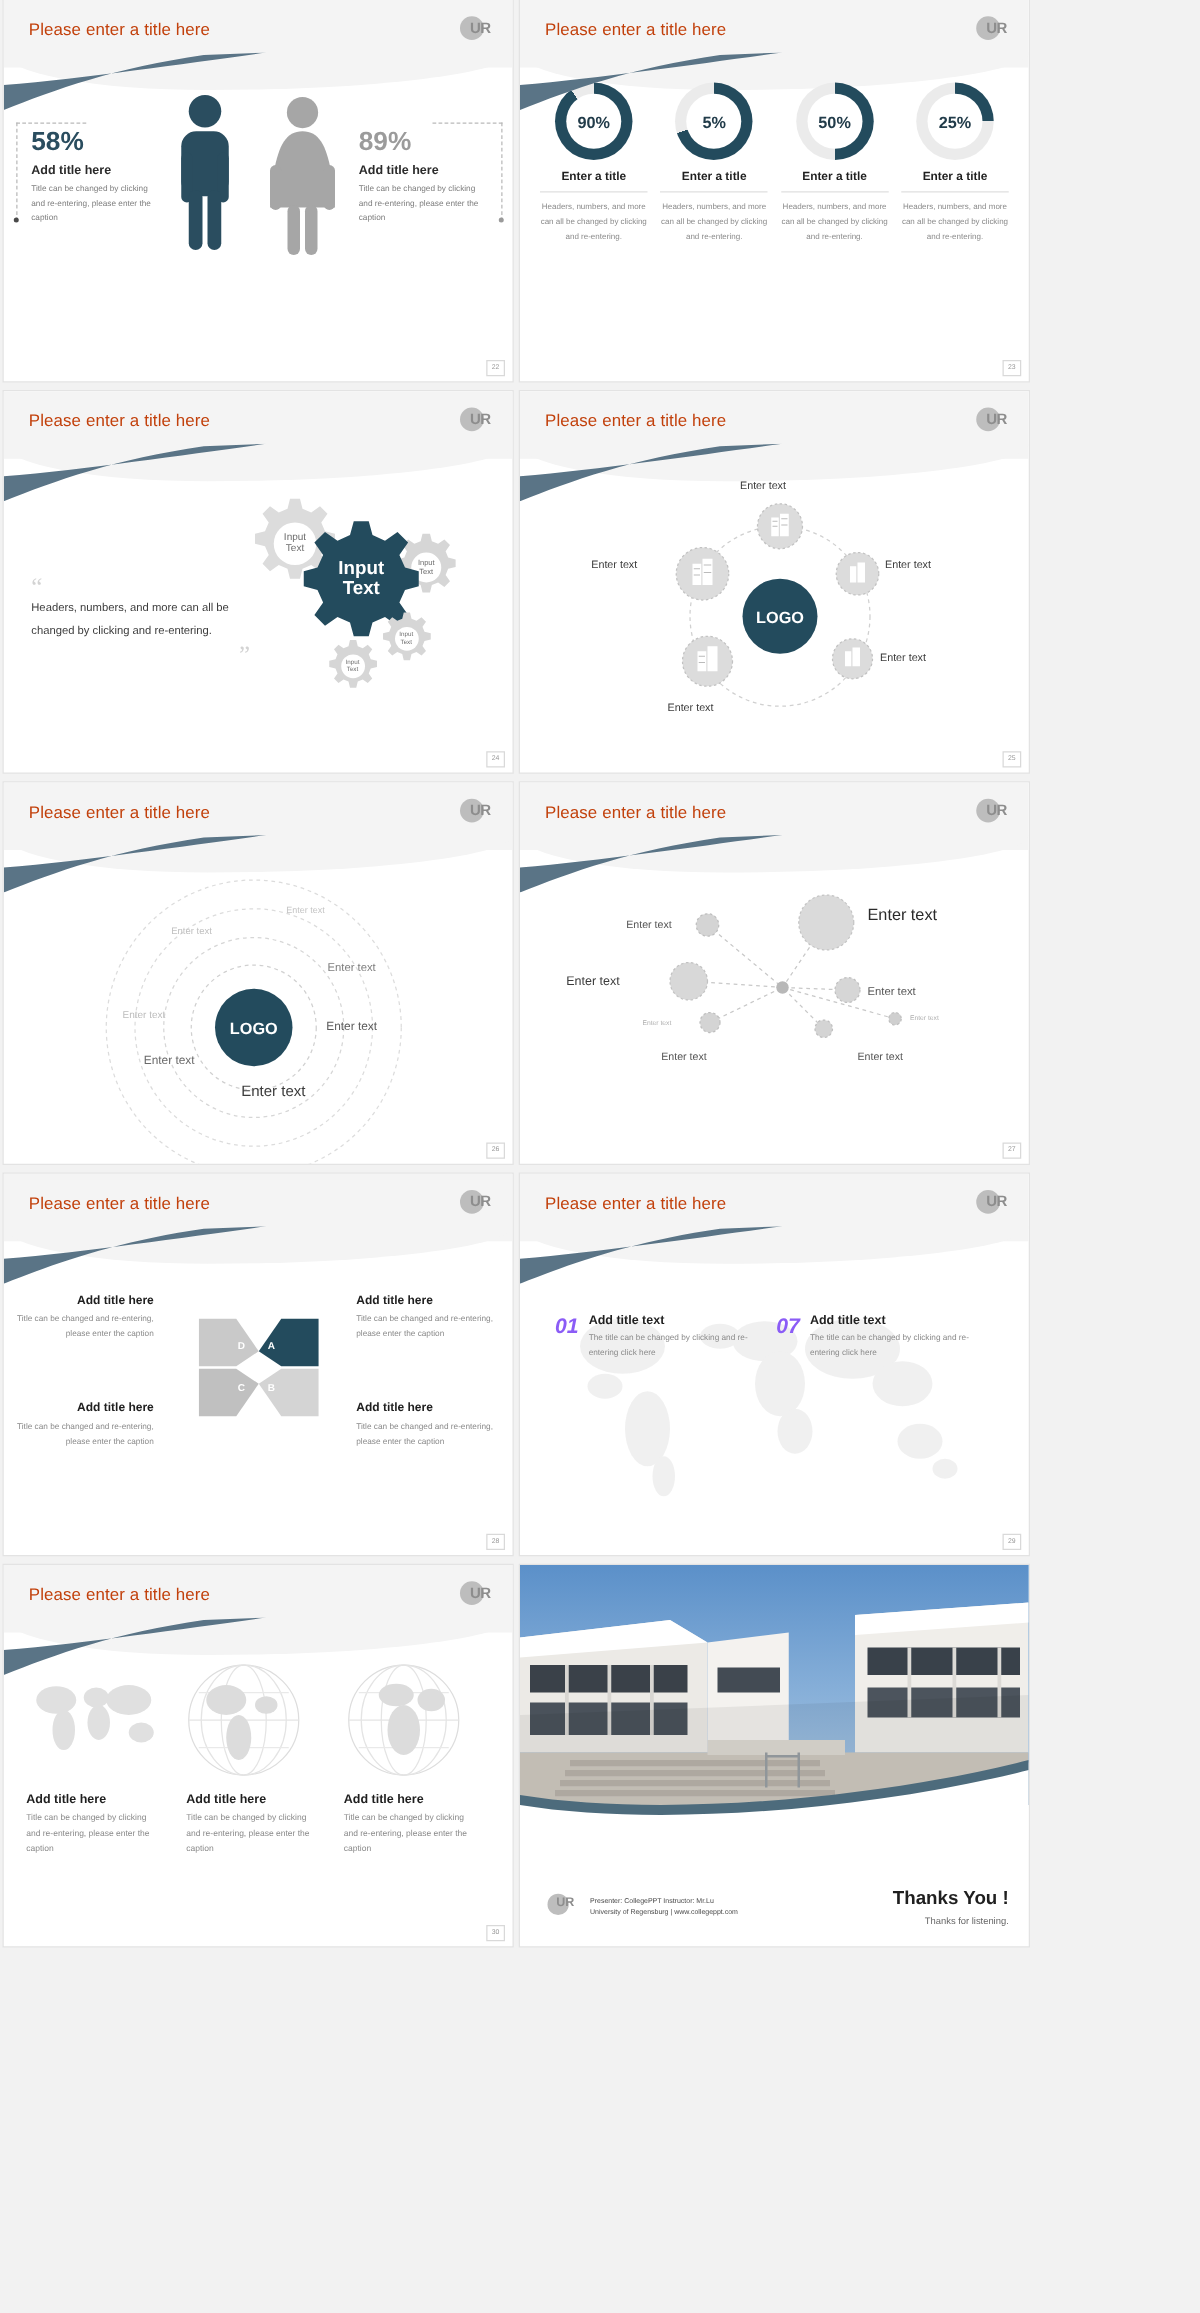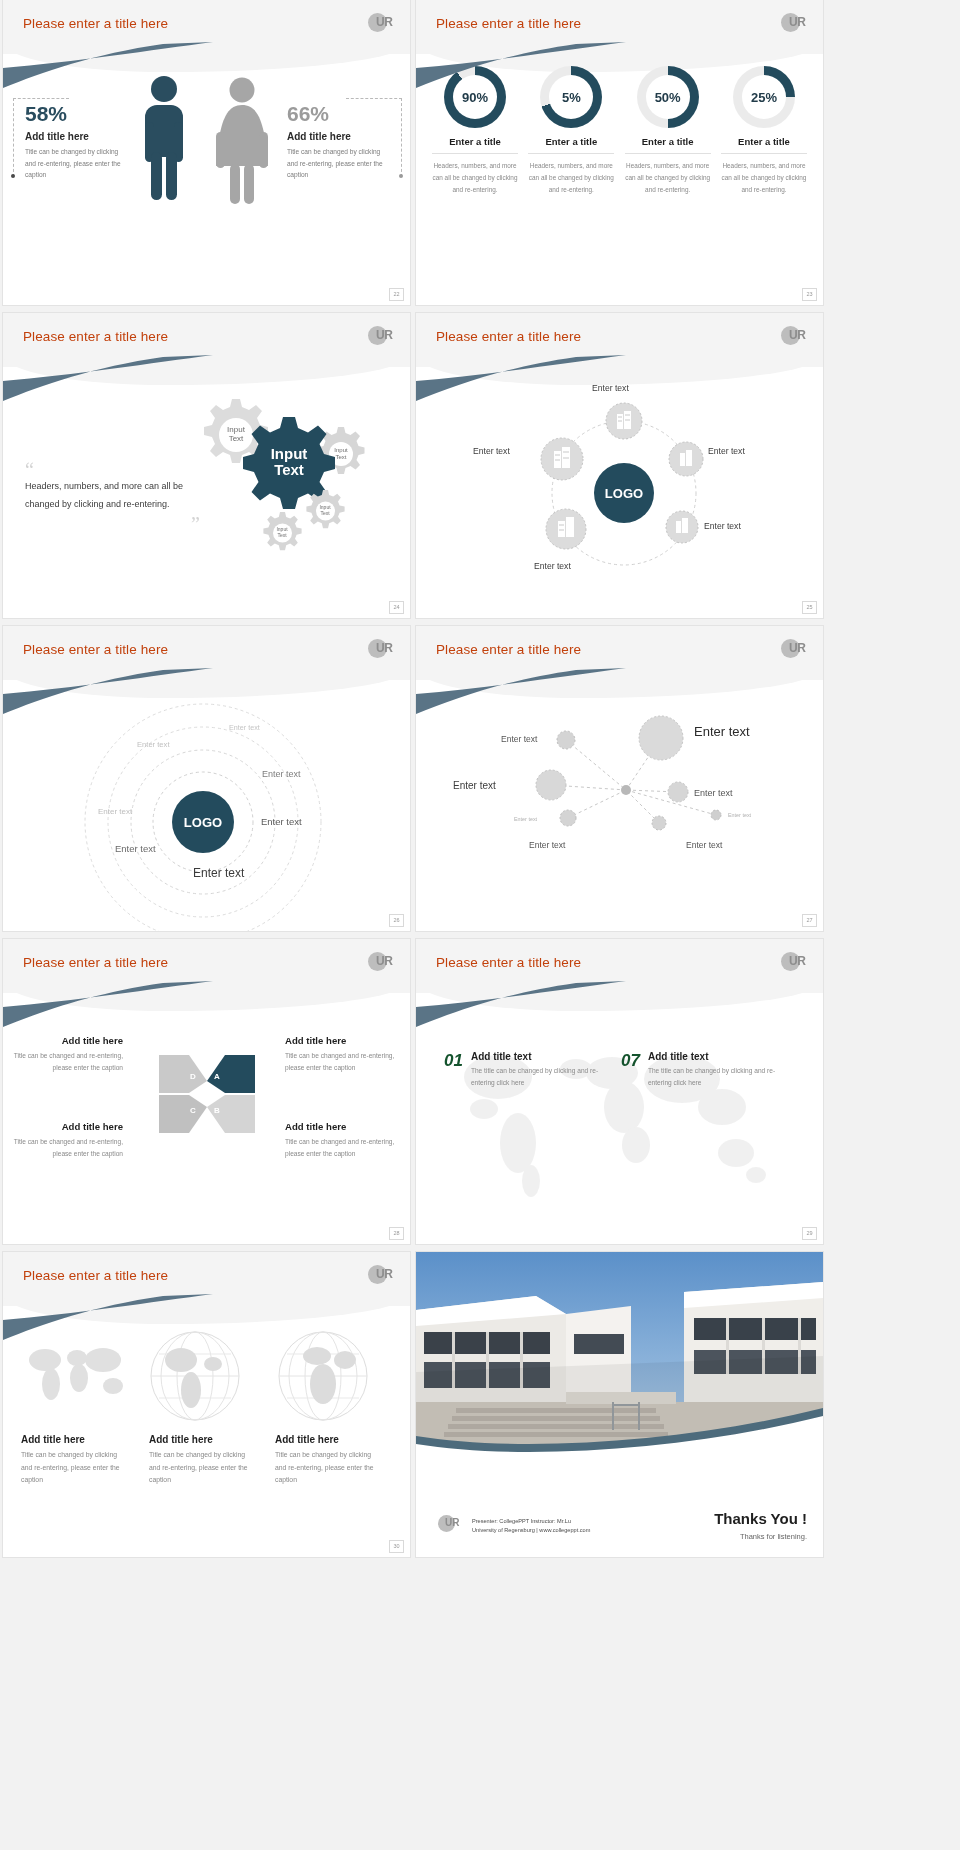--- a/index.html
+++ b/index.html
@@ -42,21 +42,21 @@
   .quote{position:absolute;left:22px;top:96px;width:175px;}
   .qmark{font-size:20px;color:#d3d3d3;font-family:"Liberation Serif",serif;line-height:.7;}
   .qtext{font-size:9px;color:#3c3c3c;line-height:2.0;}
   .nlabel{position:absolute;font-size:8.6px;color:#3b3b3b;white-space:nowrap;}
 
   
   .xttl{font-size:9.6px;font-weight:bold;color:#1f1f1f;}
   .xbody{font-size:6.6px;color:#8a8a8a;line-height:1.85;margin-top:4px;}
 
   
-  .num{font-size:17px;font-weight:bold;font-style:italic;color:#14532d;}
+  .num{font-size:17px;font-weight:bold;font-style:italic;color:#8b5cf6;}
   .ntitle{font-size:10px;font-weight:bold;color:#1f1f1f;}
   .nbody{font-size:6.6px;color:#8a8a8a;line-height:1.8;margin-top:3px;}
 
   
   .gttl{font-size:10px;font-weight:bold;color:#1f1f1f;}
   .gbody{font-size:6.8px;color:#8a8a8a;line-height:1.85;margin-top:4px;}
 
   
   .photo{position:absolute;left:0;top:0;width:100%;height:192px;overflow:hidden;background:#6ea3d4;}
   .thanks-wrap{position:absolute;right:16px;bottom:16px;text-align:right;}
@@ -106,21 +106,21 @@
           <rect x="19" y="88" width="10" height="40" rx="5" fill="#a6a6a6"></rect>
           <rect x="33" y="88" width="10" height="40" rx="5" fill="#a6a6a6"></rect>
         </svg>
 
         <div style="position:absolute;left:22px;top:48px;width:100px;text-align:left;">
           <div class="pct m">58%</div>
           <div class="cap-t">Add title here</div>
           <div class="cap-b">Title can be changed by clicking and re-entering, please enter the caption</div>
         </div>
         <div style="position:absolute;left:284px;top:48px;width:105px;text-align:left;">
-          <div class="pct f">66%</div>
+          <div class="pct f">89%</div>
           <div class="cap-t">Add title here</div>
           <div class="cap-b">Title can be changed by clicking and re-entering, please enter the caption</div>
         </div>
       </div>
       <div class="pagenum">22</div>
     </div>
 
     <div class="slide">
       <div class="hdrband"></div>
       <div class="slide-title">Please enter a title here</div>

